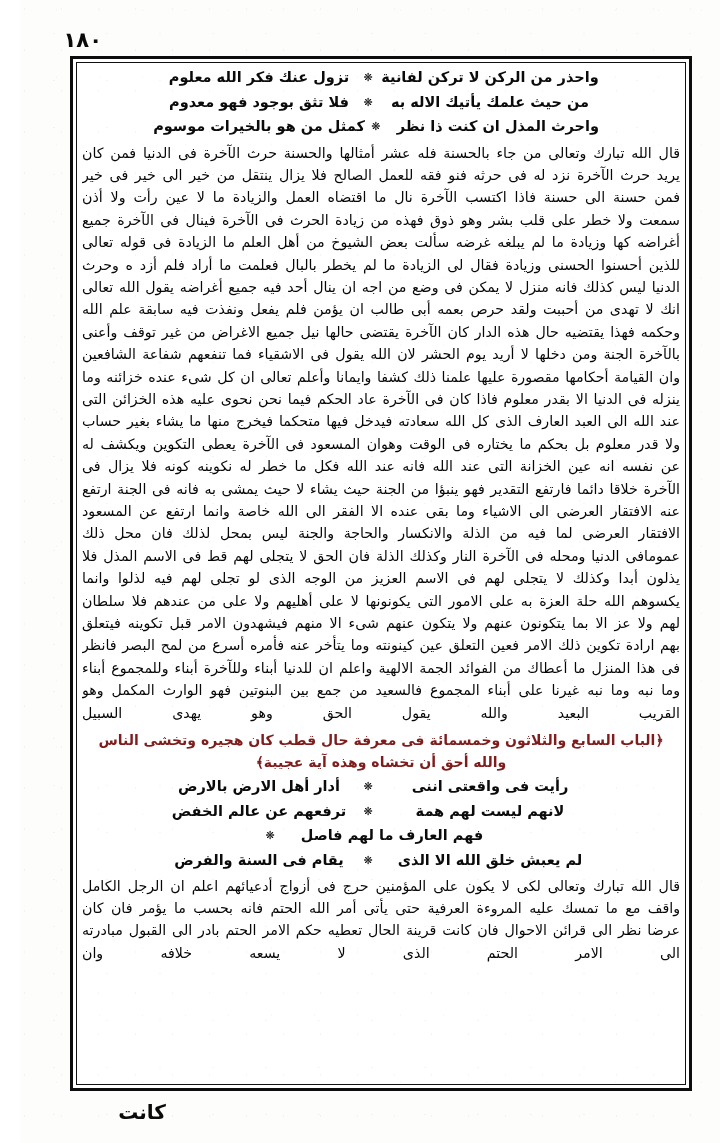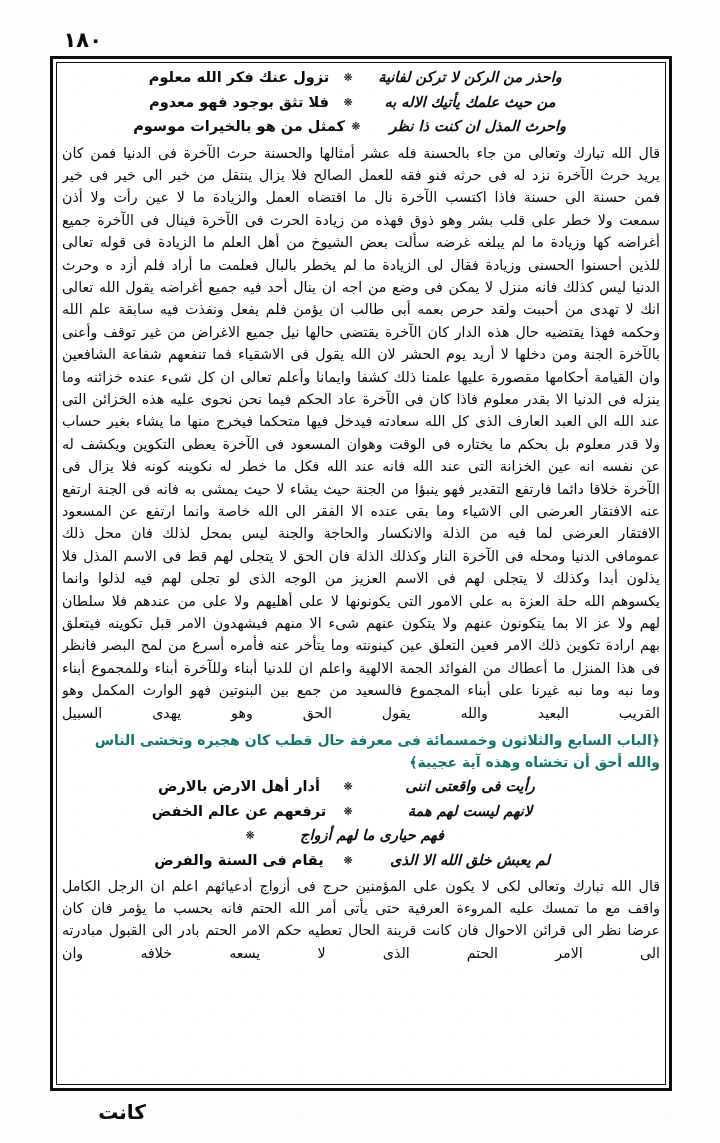--- a/index.html
+++ b/index.html
@@ -13,20 +13,21 @@
     height: 1143px;
     position: relative;
     font-family: "DejaVu Sans", "Liberation Sans", sans-serif;
     overflow: hidden;
   }
 
   #page {
     position: absolute;
     inset: 0;
     background: #fdfdfc;
+    margin-left: 20px;
   }
 
   
   .page-number {
     position: absolute;
     top: 28px;
     left: 0;
     right: 44px;
     text-align: left;
     direction: rtl;
@@ -90,21 +91,20 @@
     font-weight: 600;
     white-space: nowrap;
     letter-spacing: -0.2px;
   }
   .verse-line .hemi {
     display: inline-block;
   }
   .verse-line .hemi.first {
     min-width: 222px;
     text-align: center;
-    font-style: italic;
   }
   .verse-line .hemi.second {
     min-width: 196px;
     text-align: center;
   }
   .verse-line .star {
     display: inline-block;
     width: 22px;
     text-align: center;
     font-size: 11px;
@@ -125,21 +125,22 @@
     direction: rtl;
     hyphens: none;
   }
   .prose.tight { line-height: 22.2px; }
 
   
   .chapter-heading {
     font-size: 14px;
     line-height: 22px;
     font-weight: 700;
-    color: #0f766e;
+    text-align: center;
+    color: #7f1d1d;
     margin: 5px 0 2px 0;
     letter-spacing: -0.2px;
   }
   .chapter-heading .brace {
     font-weight: 700;
   }
 
   
   .catchword {
     position: absolute;
@@ -219,21 +220,21 @@
           <span class="hemi second">أدار أهل الارض بالارض</span>
         </div>
 
         <div class="verse-line">
           <span class="hemi first">لانهم ليست لهم همة</span>
           <span class="star">❋</span>
           <span class="hemi second">ترفعهم عن عالم الخفض</span>
         </div>
 
         <div class="verse-line">
-          <span class="hemi first">فهم حيارى ما لهم أزواج</span>
+          <span class="hemi first">فهم العارف ما لهم فاصل</span>
           <span class="star">❋</span>
         </div>
 
         <div class="verse-line">
           <span class="hemi first">لم يعبش خلق الله الا الذى</span>
           <span class="star">❋</span>
           <span class="hemi second">يقام فى السنة والفرض</span>
         </div>
 
       </div>

